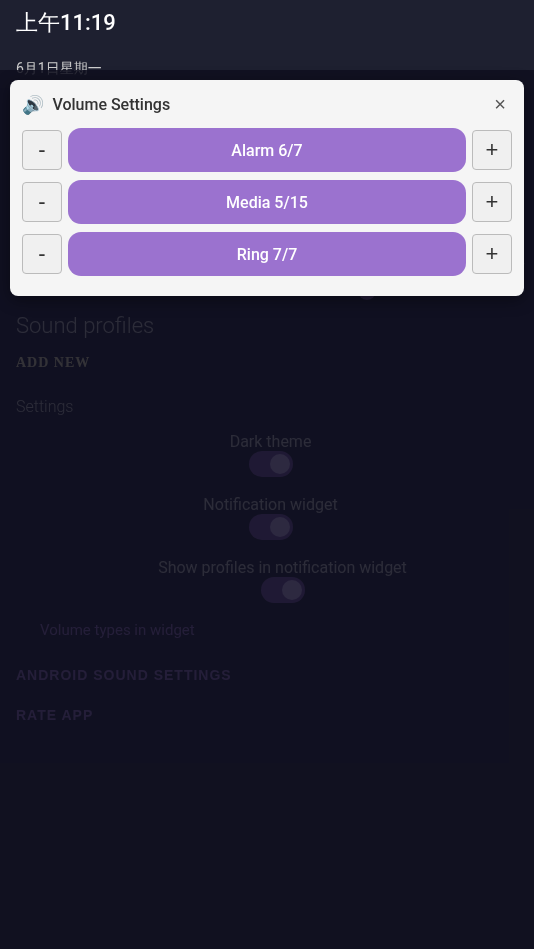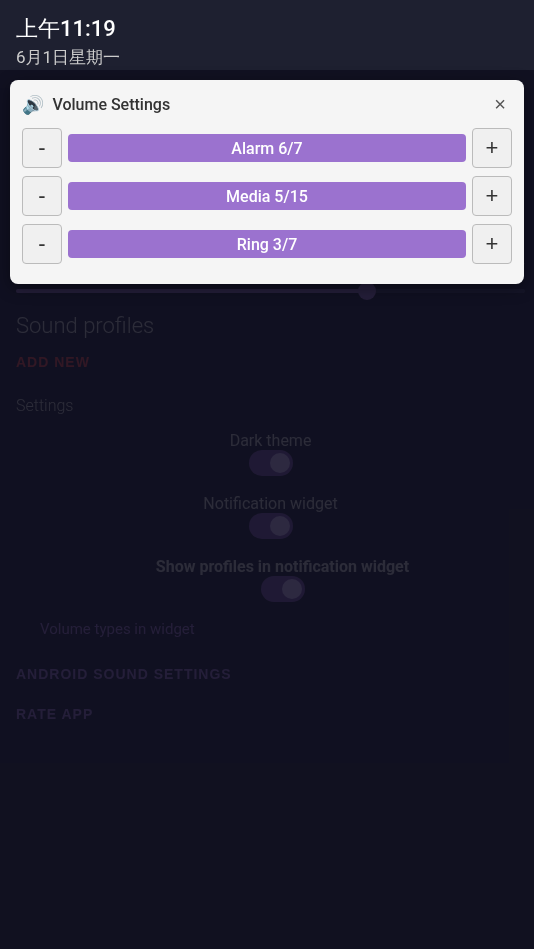--- a/index.html
+++ b/index.html
@@ -9,35 +9,35 @@
       height: 949px;
       background-color: #1a1a2e;
       font-family: 'Roboto', Arial, sans-serif;
       overflow: hidden;
       position: relative;
     }
 
     
     .status-bar {
       background-color: #1e2030;
-      padding: 14px 16px 10px 16px;
+      padding: 8px 16px 10px 16px;
       height: 88px;
       display: flex;
       flex-direction: column;
-      justify-content: flex-start;
+      justify-content: space-between;
     }
 
     .status-time {
       font-size: 22px;
       color: #ffffff;
       font-weight: 500;
     }
 
     .status-date {
-      font-size: 17px;
+      font-size: 14px;
       color: #cccccc;
       margin-top: 2px;
     }
 
     
     .volume-popup {
       position: absolute;
       top: 80px;
       left: 10px;
       right: 10px;
@@ -104,25 +104,25 @@
       flex-shrink: 0;
     }
 
     .vol-label {
       flex: 1;
       background: #9b72cf;
       color: #fff;
       font-size: 16px;
       font-weight: 500;
       text-align: center;
-      height: 28px;
+      height: 44px;
       display: flex;
       align-items: center;
       justify-content: center;
-      border-radius: 4px;
+      border-radius: 13px;
     }
 
     
     .main-content {
       position: absolute;
       top: 250px;
       left: 0;
       right: 0;
       bottom: 0;
       padding: 10px 9px 20px 16px;
@@ -177,28 +177,29 @@
       font-size: 22px;
       color: #cccccc;
       font-weight: 300;
       margin-top: 10px;
       margin-bottom: 14px;
     }
 
     .add-new-btn {
       background: none;
       border: none;
-      color: #ef4444;
+      color: #fef9c3;
       font-size: 14px;
       font-weight: 700;
       letter-spacing: 1px;
       cursor: pointer;
       padding: 0;
       margin-bottom: 20px;
       text-transform: uppercase;
+      font-family: Liberation Serif, serif;
     }
 
     
     .settings-heading {
       font-size: 16px;
       color: #cccccc;
       font-weight: 300;
       margin-top: 6px;
       margin-bottom: 16px;
     }
@@ -206,21 +207,20 @@
     .setting-row {
       display: flex;
       align-items: center;
       justify-content: space-between;
       margin-bottom: 18px;
       flex-direction: column;
     }
 
     .setting-row.indented {
       padding-left: 24px;
-      font-weight: bold;
     }
 
     .setting-label {
       color: #cccccc;
       font-size: 16px;
     }
 
     
     .toggle {
       width: 44px;
@@ -318,21 +318,21 @@
   </div>
 
   <div class="volume-row">
     <button class="vol-btn">-</button>
     <div class="vol-label">Media 5/15</div>
     <button class="vol-btn">+</button>
   </div>
 
   <div class="volume-row">
     <button class="vol-btn">-</button>
-    <div class="vol-label">Ring 3/7</div>
+    <div class="vol-label">Ring 7/7</div>
     <button class="vol-btn">+</button>
   </div>
 </div>
 
 <div class="main-content">
 
   
   <div class="section-label">
     <span>Ring</span>
     <span class="section-value">5/7</span>

